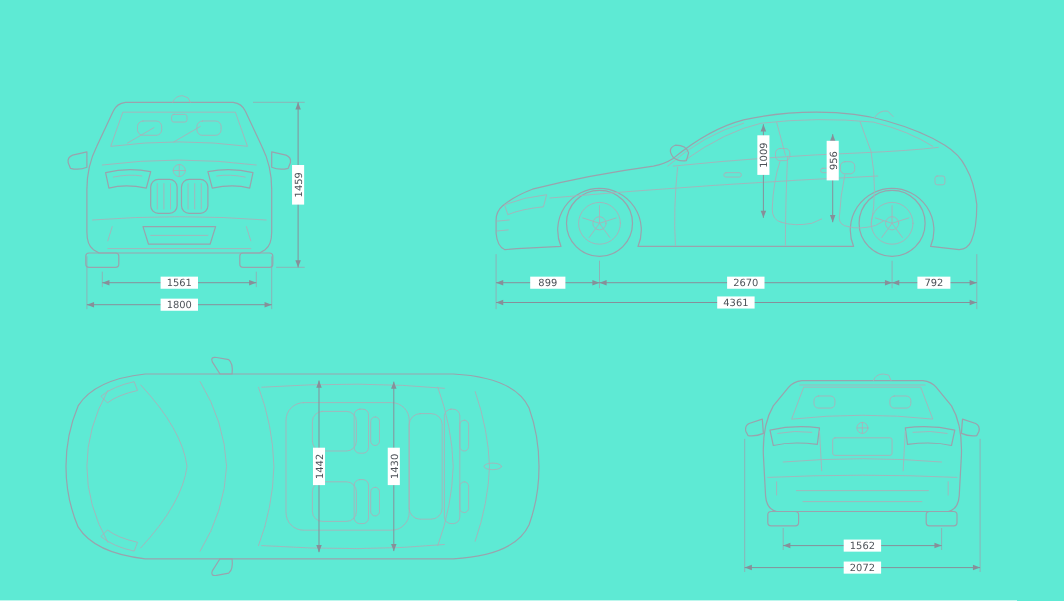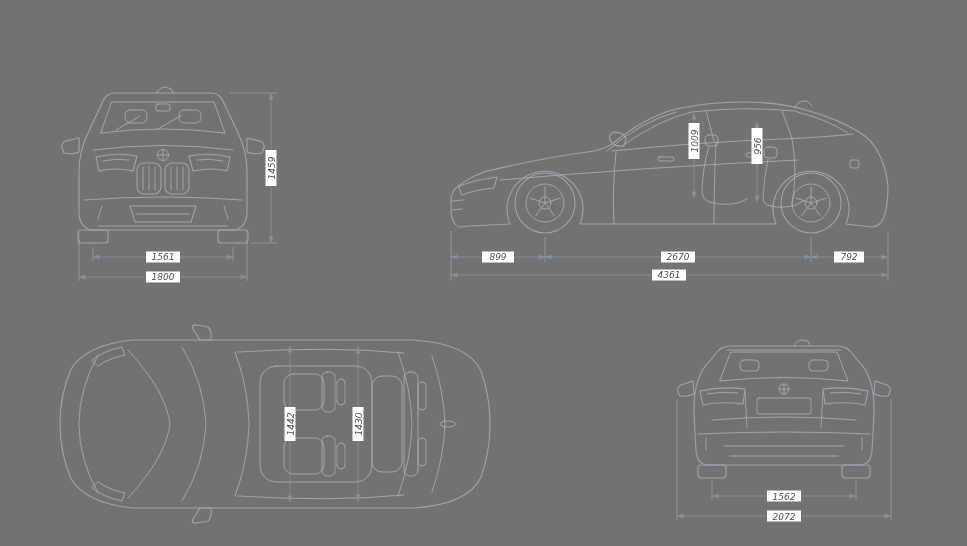--- a/index.html
+++ b/index.html
@@ -1,17 +1,17 @@
 <!DOCTYPE html>
 <html><head>
 <meta charset="utf-8">
 <style>
   html,body{margin:0;padding:0;background:#ffffff;}
-  .stage{position:relative;width:967px;height:546px;background:#737373;overflow:hidden;
-         font-family:"DejaVu Sans","Liberation Sans",sans-serif;font-style:italic;}
+  .stage{position:relative;width:967px;height:546px;background:#5eead4;overflow:hidden;
+         font-family:"DejaVu Sans","Liberation Sans",sans-serif;}
   svg{display:block;}
   .outline{fill:none;stroke:#9aa3ad;stroke-width:1.1;stroke-linecap:round;stroke-linejoin:round;}
   .thin{fill:none;stroke:#aab0b8;stroke-width:0.8;stroke-linecap:round;stroke-linejoin:round;}
   .dim{fill:none;stroke:#878f99;stroke-width:0.9;}
   .ext{fill:none;stroke:#9aa3ad;stroke-width:0.7;}
   .lblbg{fill:#ffffff;}
   .lbl{font-family:"DejaVu Sans","Liberation Sans",sans-serif;font-size:9px;fill:#4b5157;text-anchor:middle;}
 </style>
 </head>
 <body>

